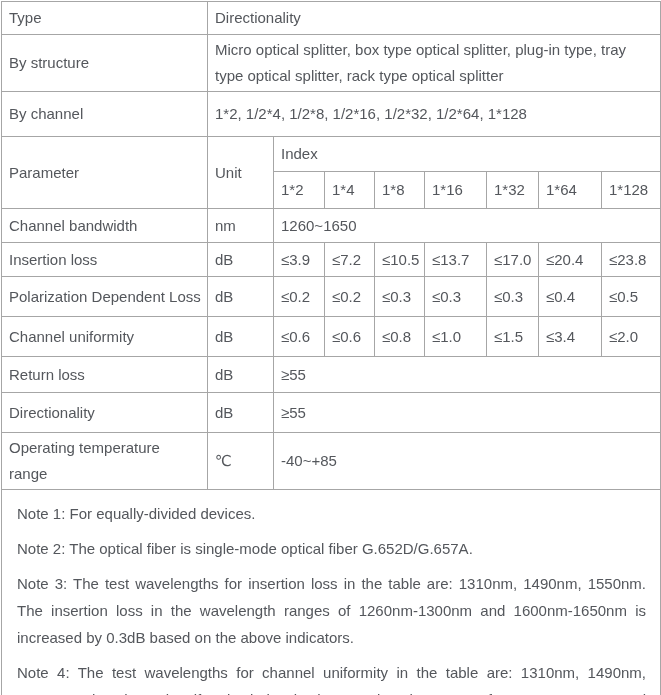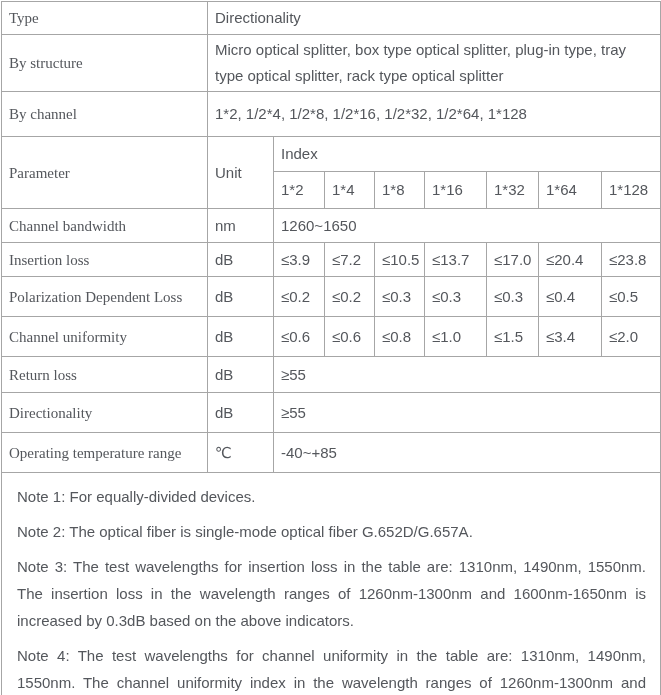--- a/index.html
+++ b/index.html
@@ -21,21 +21,21 @@
     font-size: 15px;
     color: #54575c;
   }
   table.spec td {
     border: 1px solid #a6a6a6;
     padding: 2px 6px 2px 7px;
     vertical-align: middle;
     overflow: hidden;
     line-height: 26px;
   }
-  td.lbl { padding-left: 12px; font-family: Liberation Serif, serif; }
+  td.lbl { padding-left: 12px; }
   td.unit { padding-left: 15px; }
   td.wide { padding-left: 11px; }
   td.chan { padding-left: 7px; }
   td.notes-cell {
     padding: 6px 10px 6px 12px;
     vertical-align: top;
   }
   td.notes-cell p {
     margin: 8px;
     text-align: justify;

